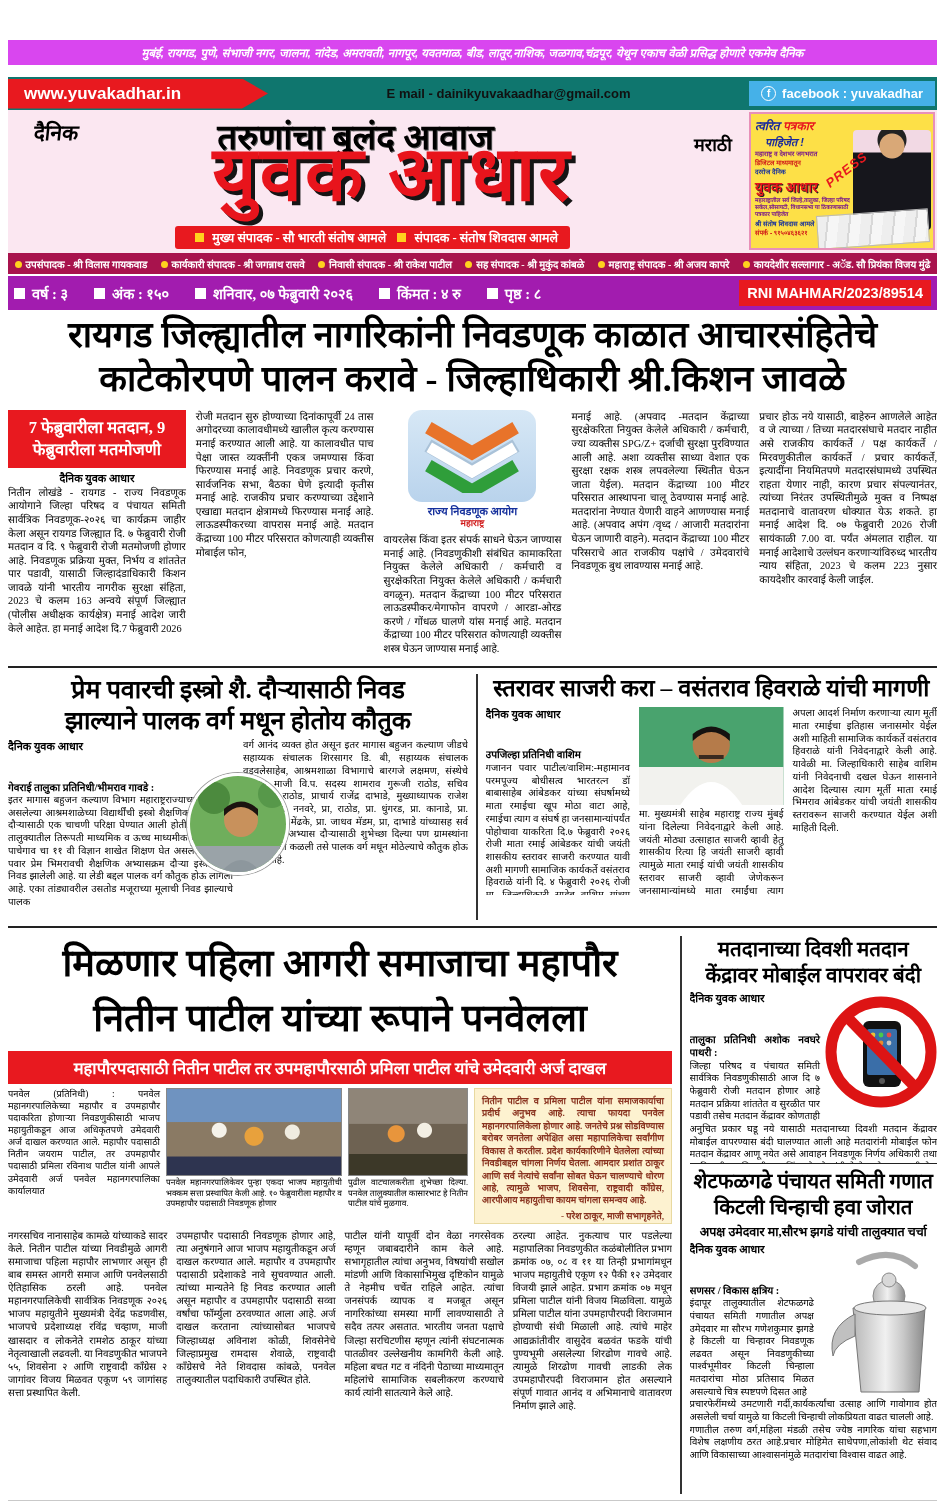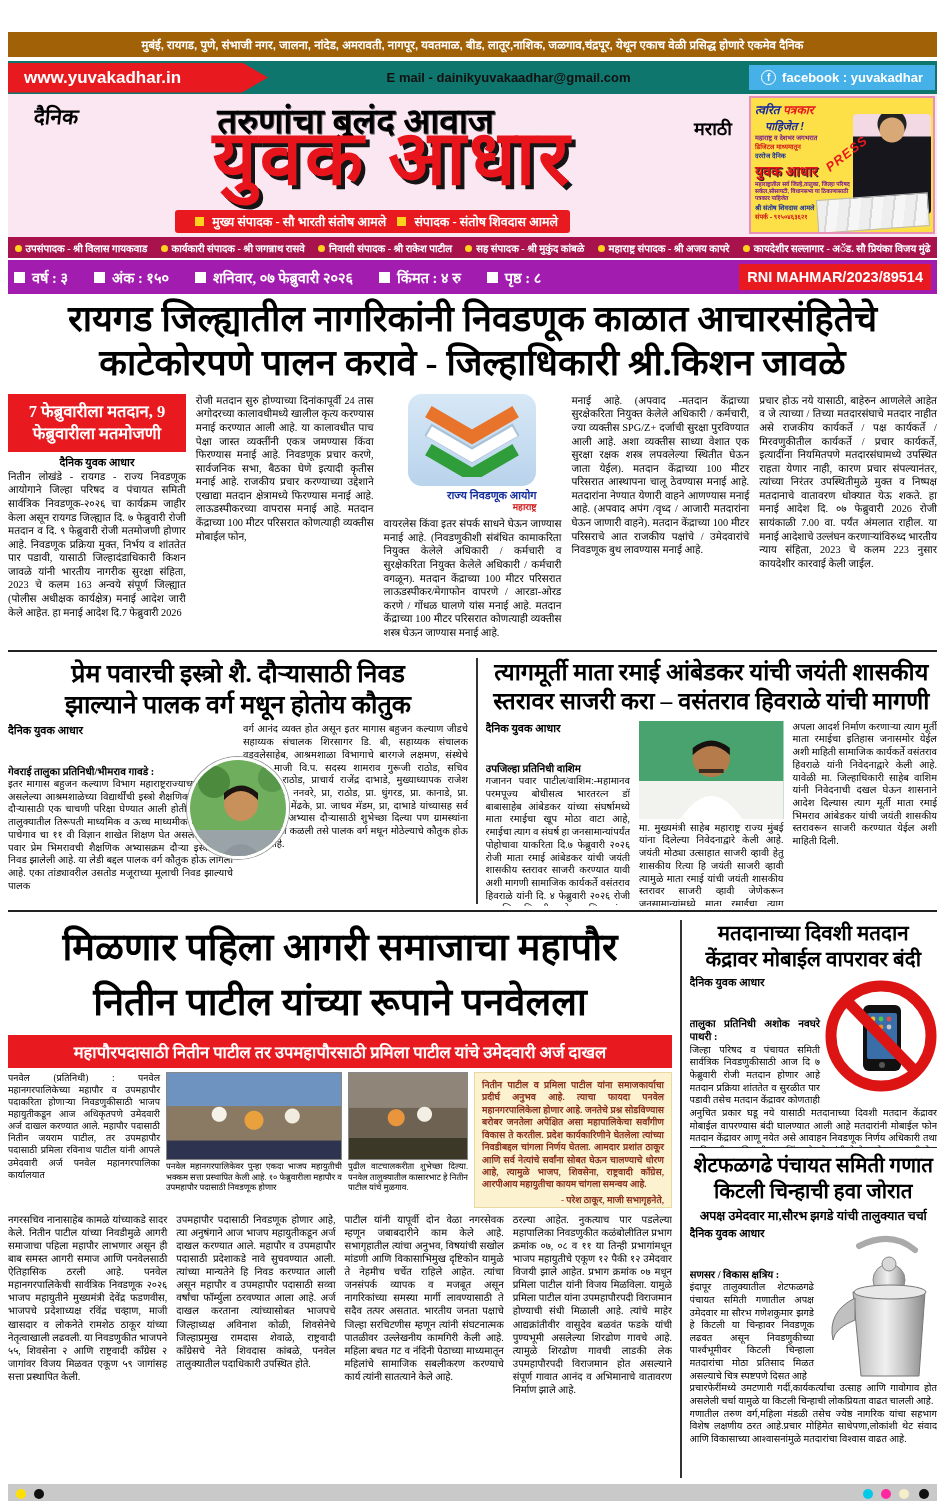--- a/index.html
+++ b/index.html
@@ -2,23 +2,23 @@
 <html><head>
 <meta charset="utf-8">
 <style>
   * { margin:0; padding:0; box-sizing:border-box; }
   html,body { background:#ffffff; }
   body { width:945px; font-family:"Liberation Serif","DejaVu Serif",serif; color:#000; }
   .page { width:945px; height:1501px; overflow:hidden; position:relative; background:#fff; }
 
   
   .top-space { height:28px; }
-  .cities-bar { margin:4px 8px; height:25px; background:#a16207; color:#fff;
+  .cities-bar { margin:12px 8px; height:25px; background:#d946ef; color:#fff;
     font-family:"Liberation Sans",sans-serif; font-weight:bold; font-size:11.5px;
-    display:flex; align-items:center; justify-content:center; }
+    display:flex; align-items:center; justify-content:center;font-style:italic; }
   .contact-row { margin:0 8px; height:33px; background:#0f766e; display:flex; align-items:center; }
   .site-box { background:#e8191f; color:#fff; font-family:"Liberation Sans",sans-serif;
     font-weight:bold; font-size:17px; padding:5px 30px 5px 16px; width:260px;
     clip-path:polygon(0 0, 90% 0, 100% 50%, 90% 100%, 0 100%); }
   .email-box { flex:1; text-align:center; font-family:"Liberation Sans",sans-serif;
     font-weight:bold; font-size:13px; color:#111; }
   .fb-box { background:#45b1e8; color:#fff; font-family:"Liberation Sans",sans-serif;
     font-weight:bold; font-size:13px; padding:5px 12px; margin-right:2px;
     display:flex; align-items:center; gap:6px; }
   .fb-circle { width:15px; height:15px; border-radius:50%; border:1.5px solid #fff;
@@ -80,21 +80,21 @@
 
   
   .lead-headline { margin:4px 6px 2px; text-align:center; font-size:36px; font-weight:800; line-height:1.22; }
   .lead-story { display:flex; gap:10px; padding:6px 8px 0; height:258px; overflow:hidden;
     font-size:10.3px; text-align:justify; line-height:1.32; }
   .lead-story .col { flex:1; min-width:0; }
   .alert-box { background:#e8191f; color:#fff; font-size:16.5px; font-weight:bold;
     text-align:center; padding:7px 4px; line-height:1.35; margin-bottom:3px; }
   .byline { font-weight:bold; text-align:center; font-size:11px; }
   .reporter { font-weight:bold; font-size:10.3px;margin-top:27px; }
-  .logo-fig { width:128px; margin:0 auto 3px; text-align:right; }
+  .logo-fig { width:128px; margin:0 auto 3px; text-align:center; }
   .logo-tile { width:128px; height:92px; border-radius:14px;
     background:linear-gradient(180deg,#d7e8f6,#b9d3ec); display:flex; align-items:center; justify-content:center; }
   .logo-cap1 { color:#16309c; font-weight:bold; font-size:11px; margin-top:2px; }
   .logo-cap2 { color:#d01818; font-weight:bold; font-size:9px; }
 
   .hdiv { border-top:2px solid #222; margin:4px 8px; }
 
   
   .row2 { display:flex; gap:8px; padding:2px 8px; height:250px; overflow:hidden; }
   .vrule { width:1.5px; background:#333; }
@@ -309,21 +309,20 @@
             <path d="M34 40 Q51 22 68 40 L68 33 Q51 18 34 33 Z" fill="#1c1410"></path>
           </svg>
         </div>
       </div>
     </div>
 
     <div class="vrule"></div>
 
     <div class="ramai">
       <div class="story-headline">
-        <div>त्यागमूर्ती माता रमाई आंबेडकर यांची जयंती शासकीय</div>
         <div>स्तरावर साजरी करा – वसंतराव हिवराळे यांची मागणी</div>
       </div>
       <div class="ramai-cols">
         <div class="col">
           <div class="byline" style="text-align:left">दैनिक युवक आधार</div>
           <div class="reporter">उपजिल्हा प्रतिनिधी वाशिम</div>
           <span>गजानन पवार पाटील/वाशिम:-महामानव परमपूज्य बोधीसत्व भारतरत्न डॉ बाबासाहेब आंबेडकर यांच्या संघर्षामध्ये माता रमाईचा खूप मोठा वाटा आहे, रमाईचा त्याग व संघर्ष हा जनसामान्यांपर्यंत पोहोचावा याकरिता दि.७ फेब्रुवारी २०२६ रोजी माता रमाई आंबेडकर यांची जयंती शासकीय स्तरावर साजरी करण्यात यावी अशी मागणी सामाजिक कार्यकर्ते वसंतराव हिवराळे यांनी दि. ४ फेब्रुवारी २०२६ रोजी मा. जिल्हाधिकारी साहेब वाशिम यांच्या मार्फत</span>
         </div>
         <div class="col">
           <div class="man-photo">

